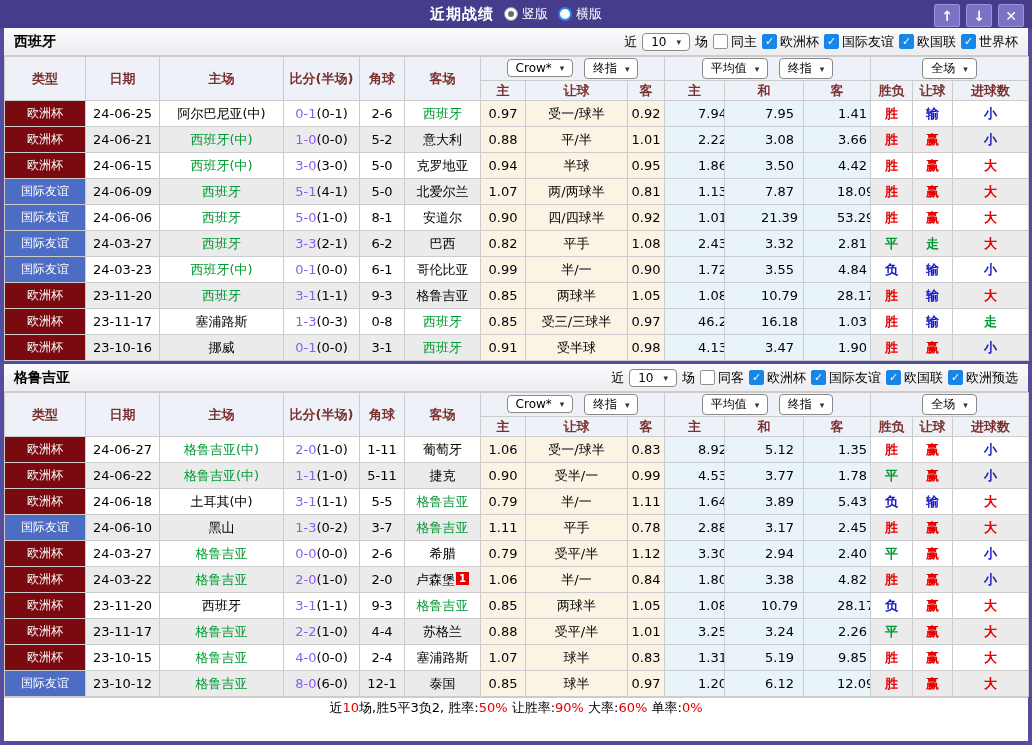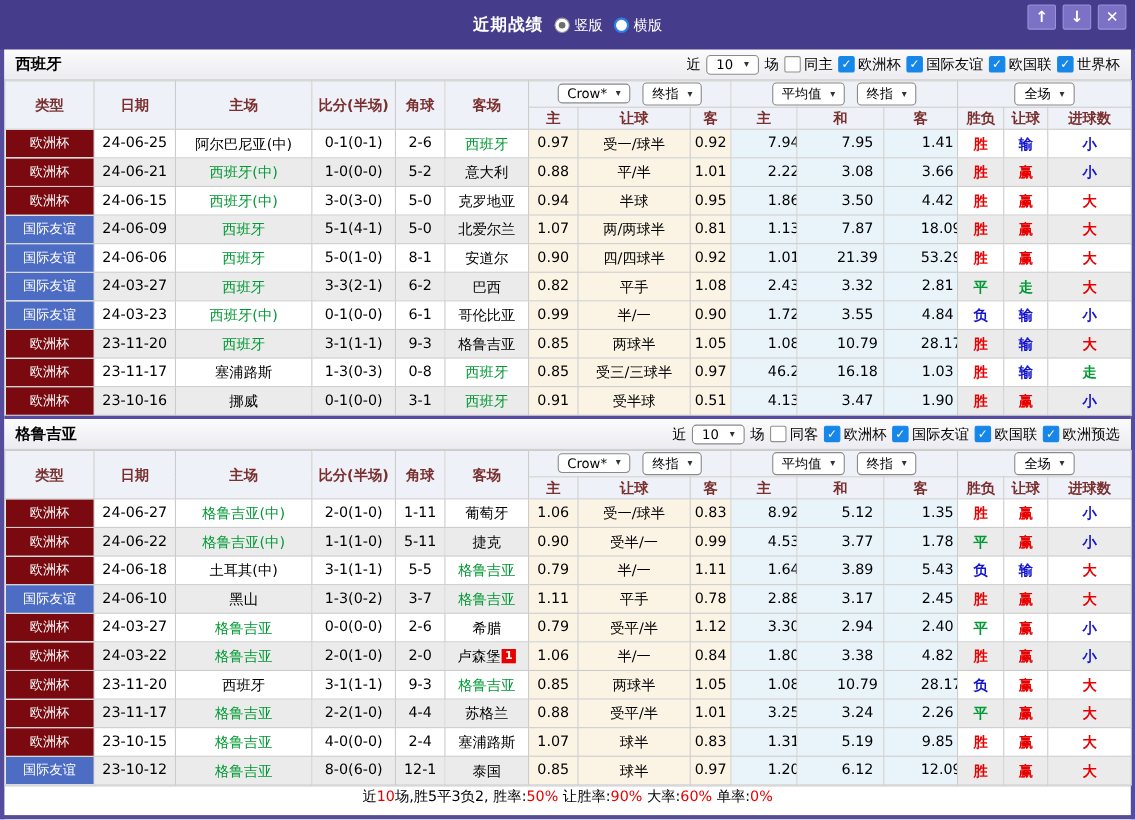--- a/index.html
+++ b/index.html
@@ -8,21 +8,21 @@
     width:1032px; height:745px; overflow:hidden;
     font-family:"DejaVu Sans","Liberation Sans",sans-serif;
     font-size:13px; color:#000;
   }
   .window {
     width:1032px; height:745px;
     border:4px solid #564c9e; border-top:none;
   }
   
   .titlebar {
-    height:45px; margin:0 -4px; background:#453c8c;
+    height:28px; margin:0 -4px; background:#453c8c;
     display:flex; align-items:center; position:relative;
   }
   .tb-center {
     position:absolute; left:0; right:0; top:0; bottom:0;
     display:flex; align-items:center; justify-content:center; gap:10px;
   }
   .tb-title { color:#fff; font-weight:bold; font-size:15px; letter-spacing:1px; }
   .radio-item { display:flex; align-items:center; gap:4px; color:#fff; font-size:13px; cursor:default; }
   .radio { width:14px; height:14px; border-radius:50%; background:#fdfdfd; border:1px solid #9a9a9a; position:relative; display:inline-block; }
   .radio.sel::after { content:""; position:absolute; left:3px; top:3px; width:6px; height:6px; border-radius:50%; background:#6d6d6d; }
@@ -65,21 +65,21 @@
     border:1px solid #8a8a8a; border-radius:4px; padding:1px 8px;
     font-size:12px; font-weight:normal; color:#000; cursor:pointer; margin:0 3px;
   }
   tbody td { height:26px; font-size:13px; }
   tr.odd  td { background:#fff; }
   tr.even td { background:#ebebeb; }
   tbody td.type-cell { color:#fff; font-size:12px; }
   tbody td.cream { background:#fbf4e4; }
   tbody td.blu   { background:#e9f4fa;padding-left:33px; }
   .grn { color:#009933; }
-  .sc { color:#000000; }
+  .sc { color:#8b5cf6; }
   .half { color:#000; }
   .res { font-weight:bold; }
   .rc {
     display:inline-block; background:#e60000; color:#fff; font-size:10px; font-weight:bold;
     line-height:13px; padding:0 3px; margin-left:1px; vertical-align:2px;
   }
   .summary { text-align:center; line-height:20px; height:21px; border-top:1px solid #ccc; font-size:13px; }
   .summary .red { color:#e60000; }
 </style>
 </head>
@@ -369,21 +369,21 @@
             </tr>
             <tr class="even">
               <td class="type-cell" style="background: rgb(122, 10, 16);">欧洲杯</td>
               <td>23-10-16</td>
               <td>挪威</td>
               <td><span class="sc">0-1</span><span class="half">(0-0)</span></td>
               <td>3-1</td>
               <td class="grn"><span>西班牙</span></td>
               <td class="cream">0.91</td>
               <td class="cream">受半球</td>
-              <td class="cream">0.51</td>
+              <td class="cream">0.98</td>
               <td class="blu">4.13</td>
               <td class="blu">3.47</td>
               <td class="blu">1.90</td>
               <td class="res" style="color: rgb(230, 0, 0);">胜</td>
               <td class="res" style="color: rgb(230, 0, 0);">赢</td>
               <td class="res" style="color: rgb(20, 20, 204);">小</td>
             </tr>
           </tbody>
       </table>
     </section>

